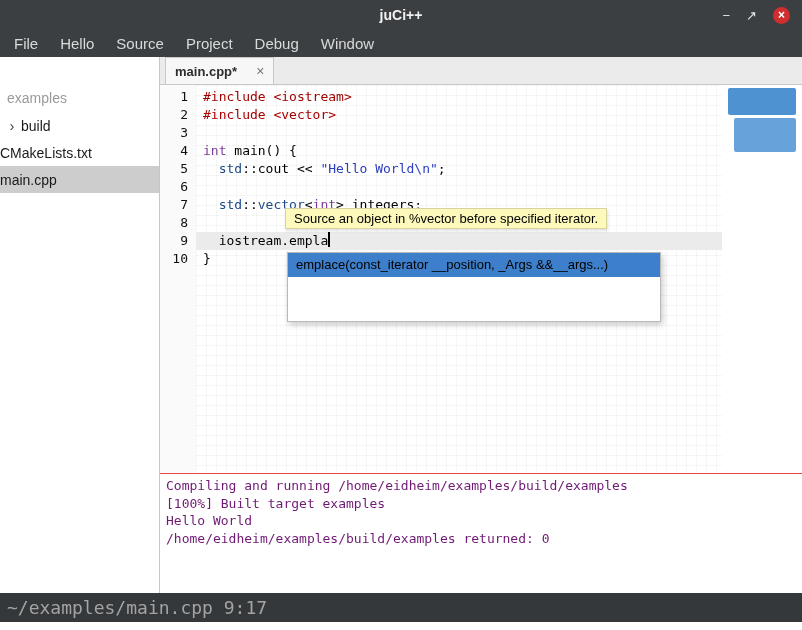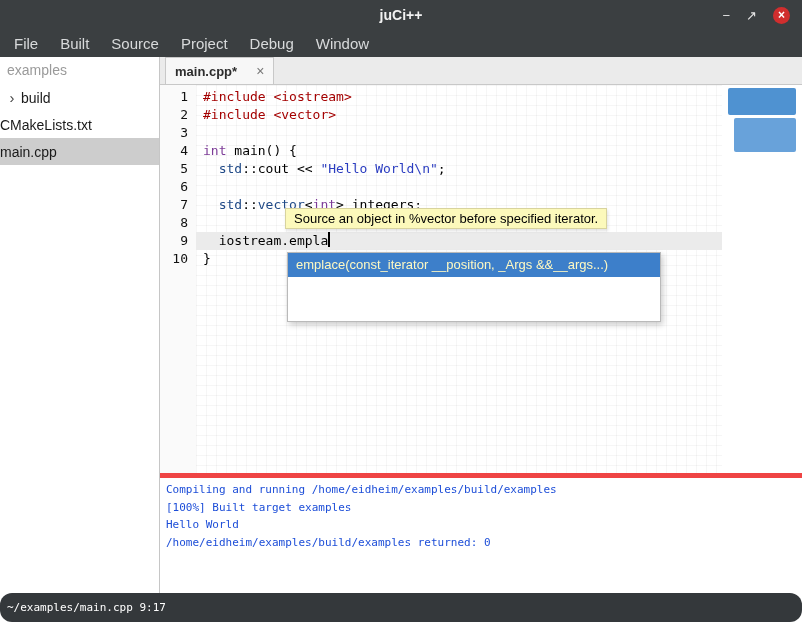--- a/index.html
+++ b/index.html
@@ -17,21 +17,21 @@
 
   
   .menubar { flex:0 0 27px; background:#3b3f41; display:flex; align-items:center; padding-left:3px; }
   .menu-item { color:#d8dadb; font-size:15px; line-height:27px; padding:0 11px; cursor:default; }
 
   
   .main { flex:1; display:flex; min-height:0; }
 
   
   .sidebar { flex:0 0 160px; width:160px; background:#fff; border-right:1px solid #c6c6c6; }
-  .sidebar-header { height:27px; line-height:27px; color:#9a9a9a; padding-left:7px; font-size:14px; }
+  .sidebar-header { height:27px; line-height:27px; color:#9a9a9a; padding-left:7px; font-size:14px;margin-top:28px; }
   .tree-item { height:27px; display:flex; align-items:center; font-size:14px; color:#1a1a1a; }
   .tree-item.indent { }
   .tree-item.selected { background:#cdcdcd; }
   .expander { width:18px; text-align:center; color:#444; font-size:15px; margin-left:3px; }
 
   
   .editor-col { flex:1; display:flex; flex-direction:column; min-width:0; }
 
   
   .tabbar { flex:0 0 28px; background:#ebebeb; border-bottom:1px solid #c8c8c8; display:flex; align-items:flex-end; }
@@ -66,47 +66,47 @@
 
   
   .tooltip { position:absolute; left:125px; top:123px; background:#fcf9bb; border:1px solid #d8d39e;
              font-size:13px; color:#000; padding:2px 8px; white-space:nowrap;
              box-shadow:1px 2px 3px rgba(0,0,0,0.12); z-index:5; }
 
   
   .completion { position:absolute; left:127px; top:167px; width:374px; min-height:70px; background:#fff;
                 border:1px solid #b9b9b9; box-shadow:2px 3px 6px rgba(0,0,0,0.2); z-index:6; }
   .comp-row { height:24px; line-height:24px; padding:0 8px; font-size:13px; color:#000; white-space:nowrap; overflow:hidden; }
-  .comp-row.selected { background:#3d7fca; color:#fef9c3; }
+  .comp-row.selected { background:#3d7fca; color:#000000; }
 
   
-  .output { flex:0 0 120px; background:#fff; border-top:5px solid #ef4444; padding:3px 6px;
-            font-family:"DejaVu Sans Mono", monospace; font-size:11px; line-height:17.5px; color:#1d4ed8; overflow:hidden; }
+  .output { flex:0 0 120px; background:#fff; border-top:1px solid #ef4444; padding:3px 6px;
+            font-family:"DejaVu Sans Mono", monospace; font-size:13px; line-height:17.5px; color:#701a75; overflow:hidden; }
 
   
-  .statusbar { flex:0 0 29px; background:#34383b; color:#ffffff; display:flex; align-items:center;
-               padding-left:7px; font-family:"DejaVu Sans Mono", monospace; font-size:11px;border-radius:12px; }
+  .statusbar { flex:0 0 29px; background:#34383b; color:#a3a3a3; display:flex; align-items:center;
+               padding-left:7px; font-family:"DejaVu Sans Mono", monospace; font-size:18px; }
 </style>
 </head>
 <body>
 
 <div class="app">
 
   <div class="titlebar">
     <div class="title">juCi++</div>
     <div class="controls">
       <span class="ctrl">−</span>
       <span class="ctrl">↗</span>
       <span class="ctrl close">×</span>
     </div>
   </div>
 
   <div class="menubar">
     <span class="menu-item">File</span>
-    <span class="menu-item">Built</span>
+    <span class="menu-item">Hello</span>
     <span class="menu-item">Source</span>
     <span class="menu-item">Project</span>
     <span class="menu-item">Debug</span>
     <span class="menu-item">Window</span>
   </div>
 
   <div class="main">
 
     <div class="sidebar">
       <div class="sidebar-header">examples</div>

